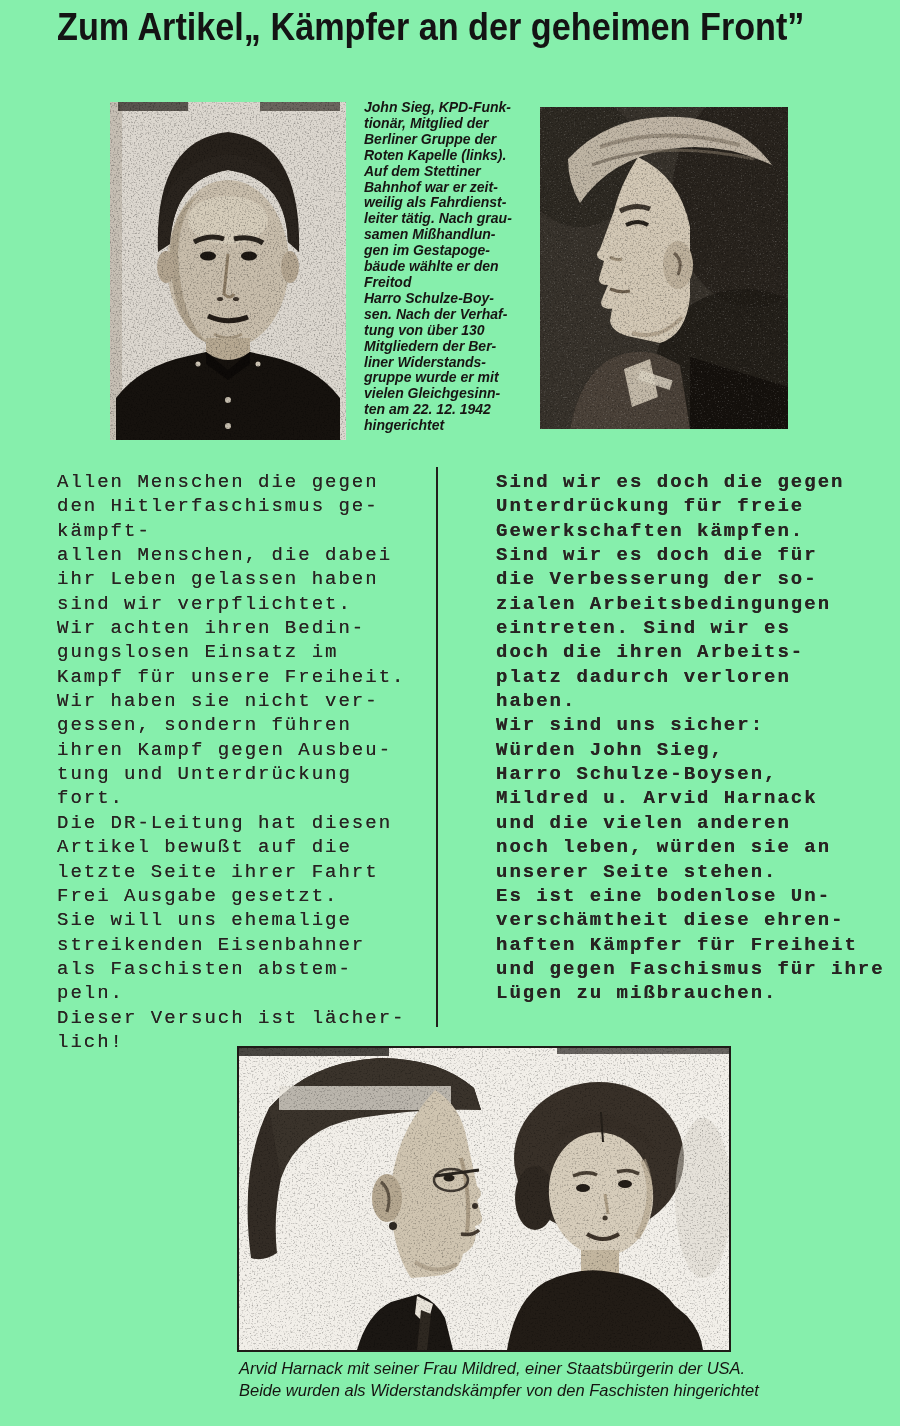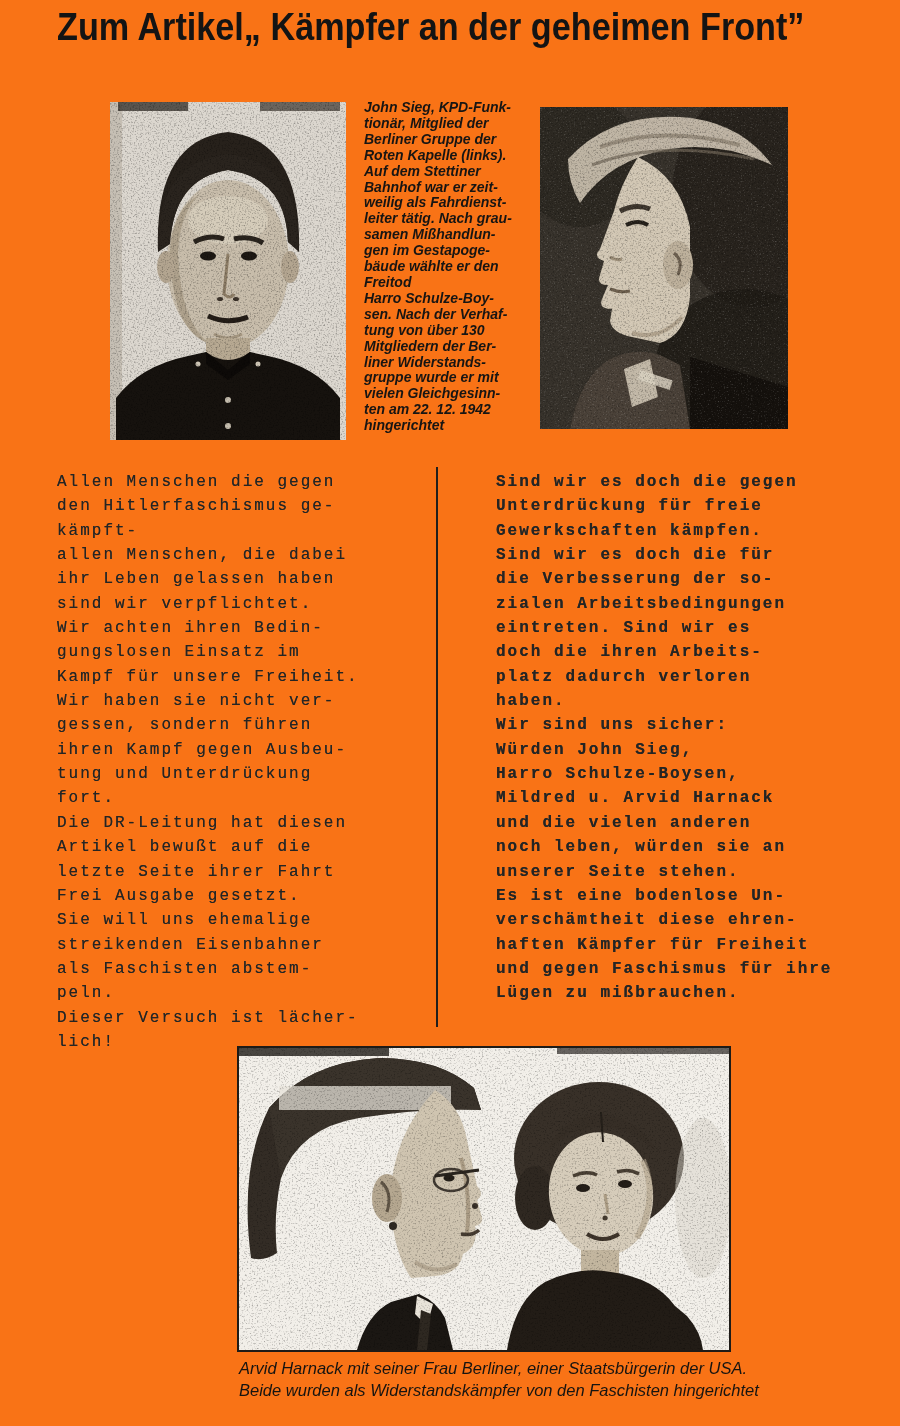--- a/index.html
+++ b/index.html
@@ -1,17 +1,17 @@
 <!DOCTYPE html>
 <html lang="de"><head>
 <meta charset="utf-8">
 <style>
   html,body{margin:0;padding:0;background:#ffffff;}
   body{width:900px;height:1426px;overflow:hidden;}
-  .page{position:relative;width:900px;height:1426px;background:#f97316;color:#1b1b1b;}
+  .page{position:relative;width:900px;height:1426px;background:#86efac;color:#1b1b1b;}
 
   .headline{
     position:absolute;left:57px;top:6px;margin:0;
     font-family:"Liberation Sans",sans-serif;font-weight:700;font-style:normal;
     font-size:38px;letter-spacing:0px;color:#141414;white-space:nowrap;
     transform:scaleX(.9);transform-origin:left top;
   }
 
   figure.photo{position:absolute;margin:0;padding:0;}
   figure.photo svg{display:block;width:100%;height:100%;}
@@ -21,21 +21,21 @@
 
   .mid-caption{
     position:absolute;left:364px;top:100px;width:172px;
     font-family:"Liberation Sans",sans-serif;font-style:italic;font-weight:700;
     font-size:14px;line-height:15.9px;color:#171513;white-space:pre-line;
   }
 
   .col{
     position:absolute;top:470px;
     font-family:"Liberation Mono","DejaVu Sans Mono",monospace;
-    font-size:16px;letter-spacing:2px;line-height:24.35px;
+    font-size:19px;letter-spacing:2px;line-height:24.35px;
     color:#262422;white-space:pre-line;text-shadow:0 0 .5px #4a463f;
   }
   .col-left{left:57px;width:388px;}
   .col-right{left:496px;width:416px;font-weight:bold;}
 
   .divider{position:absolute;left:436px;top:467px;width:2px;height:560px;background:#221f1c;}
 
   .bottom-caption{
     position:absolute;left:239px;top:1358px;width:600px;
     font-family:"Liberation Sans",sans-serif;font-style:italic;font-weight:400;
@@ -237,16 +237,16 @@
       <circle cx="366" cy="170" r="2.5" fill="#463c30"></circle>
       <path d="M348,186 q16,10 32,0" stroke="#3f352b" stroke-width="4" fill="none"></path>
       <path d="M404,112 Q420,150 398,190" stroke="#b1a28a" stroke-width="6" fill="none" opacity="0.6"></path>
       <rect x="342" y="202" width="38" height="28" fill="#c3b69f"></rect>
       <ellipse cx="464" cy="150" rx="28" ry="80" fill="#d8d3c9" opacity="0.5"></ellipse>
       <path d="M268,302 Q276,252 306,234 Q340,218 372,224 Q416,230 436,258 L448,268 Q462,284 464,302 Z" fill="#221c16"></path>
       <rect width="490" height="302" filter="url(#g3)" opacity="0.3"></rect>
     </svg>
   </figure>
 
-  <div class="bottom-caption">Arvid Harnack mit seiner Frau Berliner, einer Staatsbürgerin der USA.
+  <div class="bottom-caption">Arvid Harnack mit seiner Frau Mildred, einer Staatsbürgerin der USA.
 Beide wurden als Widerstandskämpfer von den Faschisten hingerichtet</div>
 
 </div>
 
 </body></html>

